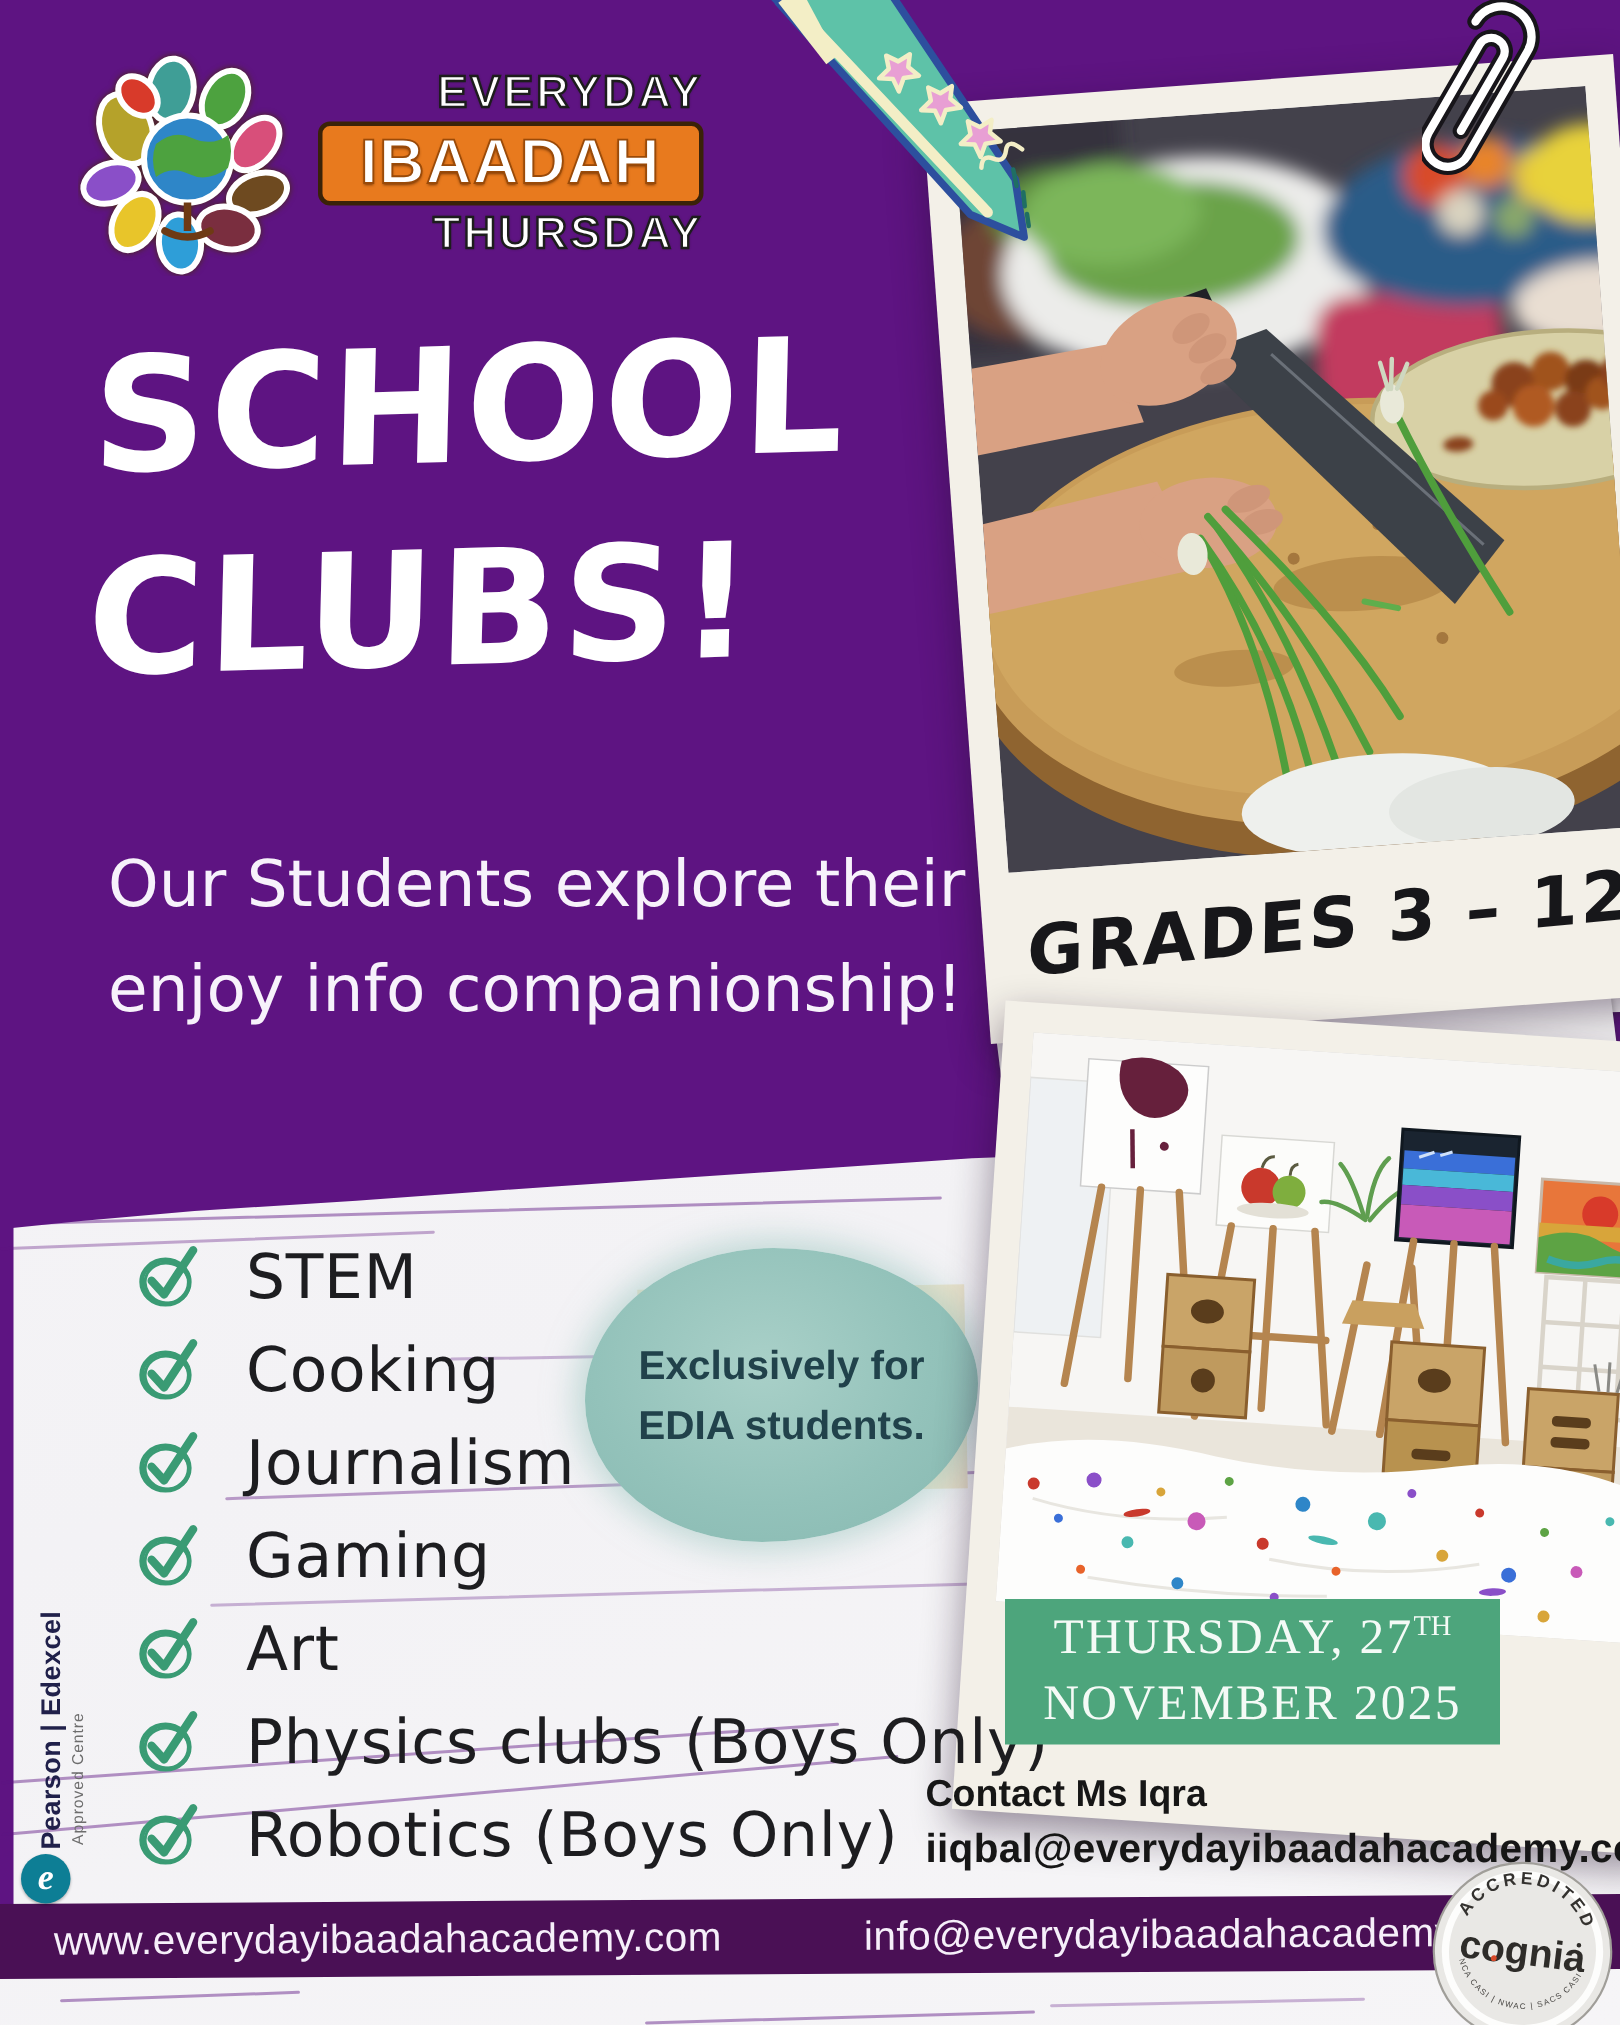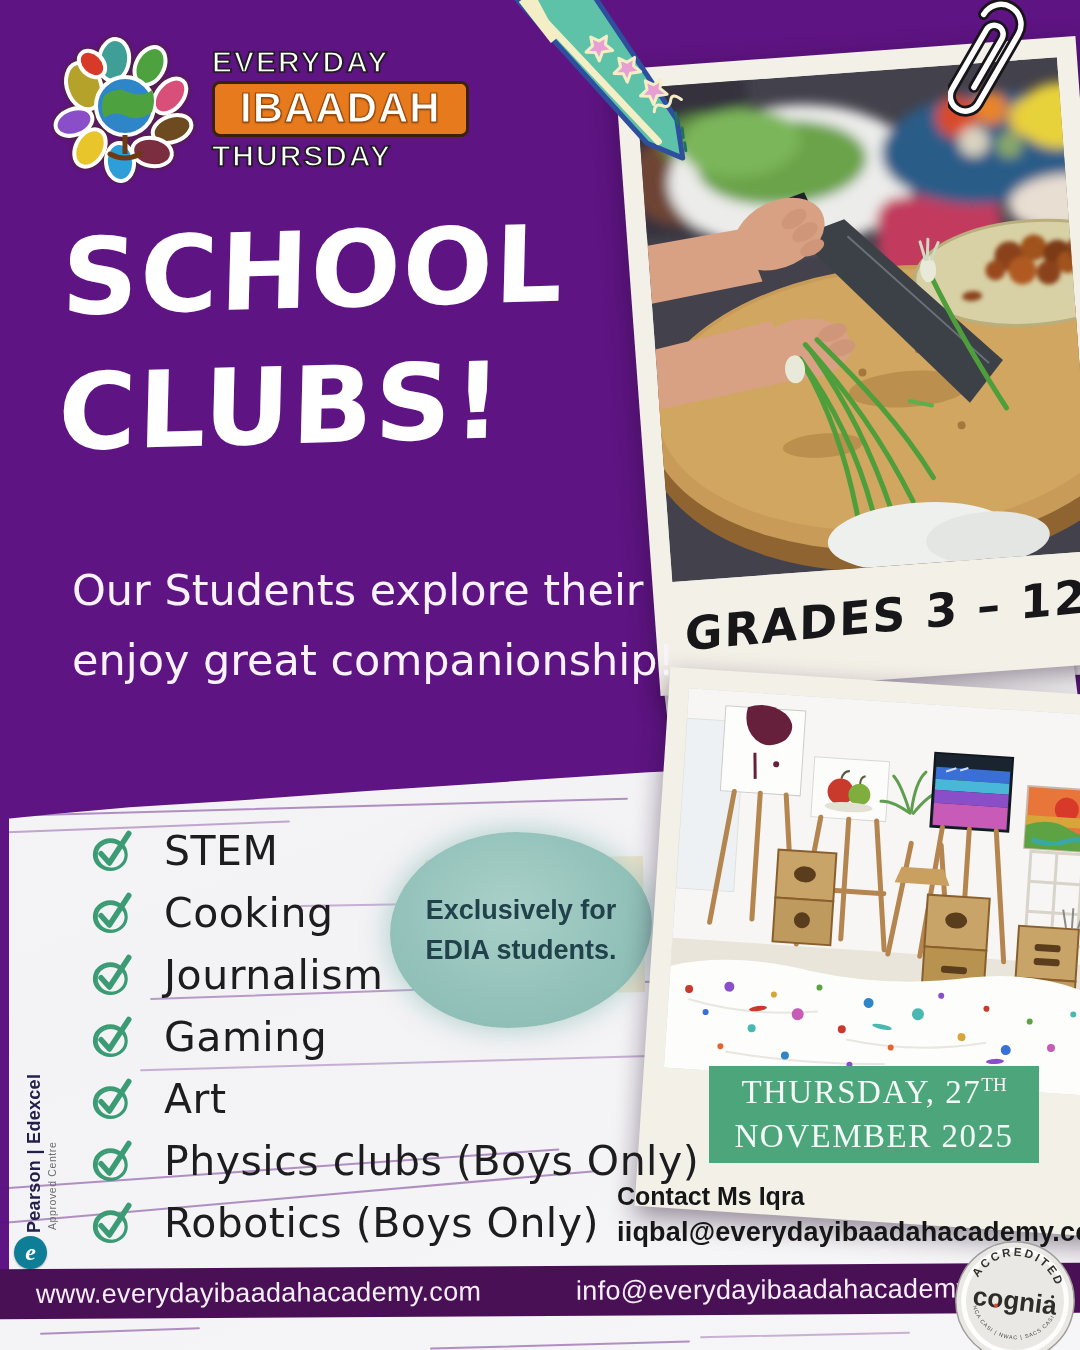--- a/index.html
+++ b/index.html
@@ -11,21 +11,21 @@
   }
   
   .purple-top{
     position:absolute; inset:0; z-index:1; background:#5e1482;
     clip-path:polygon(0 0,100% 0,100% 55.2%,88% 56%,72% 56.8%,60% 57.2%,47% 57.9%,34% 58.6%,22% 59.3%,12% 59.8%,5% 60.3%,0 60.7%);
   }
   .purple-strip{ position:absolute; left:0; top:812px; width:9px; height:460px; background:#5e1482; z-index:2; }
   .streak{ position:absolute; background:#5e1482; opacity:.45; height:2px; border-radius:2px; z-index:2; }
   
   .logo{ position:absolute; left:52px; top:34px; z-index:5; display:flex; align-items:center; }
-  .logo-text{ margin-left:10px; text-align:left; }
+  .logo-text{ margin-left:10px; text-align:right; }
   .logo-l1,.logo-l3{
     color:#fff; font-weight:900; letter-spacing:2px; font-size:30px;
     -webkit-text-stroke:1.6px #1d1d1d; text-shadow:0 0 2px #1d1d1d;
   }
   .logo-l2{
     display:inline-block; background:#e87a1e; border:3px solid #3a2208; border-radius:8px;
     padding:0 25px 2px; margin:2px 0; color:#fff; font-weight:900; font-size:42px; letter-spacing:1px;
     -webkit-text-stroke:1.2px #9a4a08; text-shadow:0 1px 2px #7a3a08;
   }
   
@@ -63,21 +63,21 @@
   .blob{
     position:absolute; left:390px; top:832px; width:262px; height:196px; z-index:3;
     background:radial-gradient(ellipse at 45% 40%, #a9d0c8 0%, #93c2ba 55%, #86b8b0 100%);
     border-radius:48% 52% 55% 45% / 52% 46% 54% 48%;
     box-shadow:0 0 22px 6px rgba(150,195,188,.55);
     display:flex; align-items:center; justify-content:center; text-align:center;
   }
   .blob-text{ color:#21424b; font-weight:700; font-size:27px; line-height:1.5; }
   
   .date-box{
-    position:absolute; left:709px; top:1066px; width:330px; height:97px; background:#4da57c; z-index:5;
+    position:absolute; left:670px; top:1066px; width:330px; height:97px; background:#4da57c; z-index:5;
     display:flex; flex-direction:column; align-items:center; justify-content:center;
     color:#f4faf6; font-family:"Liberation Serif", serif;
     font-size:33px; letter-spacing:1.5px; line-height:1.32;
   }
   .date-box sup{ font-size:19px; letter-spacing:0; }
   
   .contact{ position:absolute; left:617px; top:1182px; z-index:6; color:#161616; }
   .contact-label{ font-weight:800; font-size:25px; margin-bottom:6px; }
   .contact-email{ font-weight:800; font-size:27px; letter-spacing:.2px; }
   
@@ -163,21 +163,21 @@
     </div>
   </div>
 
   <div class="headline">
     <div>SCHOOL</div>
     <div>CLUBS!</div>
   </div>
 
   <div class="intro">
     <div>Our Students explore their</div>
-    <div>enjoy great companionship!</div>
+    <div>enjoy info companionship!</div>
   </div>
 
   <div class="back-sheet" style="left:680px; top:118px; width:420px; height:560px; transform:rotate(-1deg);"></div>
   <div class="back-sheet" style="left:692px; top:656px; width:410px; height:500px; transform:rotate(-7deg);"></div>
 
   <div class="polaroid" id="pol1">
     <svg class="ph" width="422" height="495" viewBox="0 0 422 495">
       <defs>
         <filter id="b6">
             <feGaussianBlur stdDeviation="6"></feGaussianBlur>

